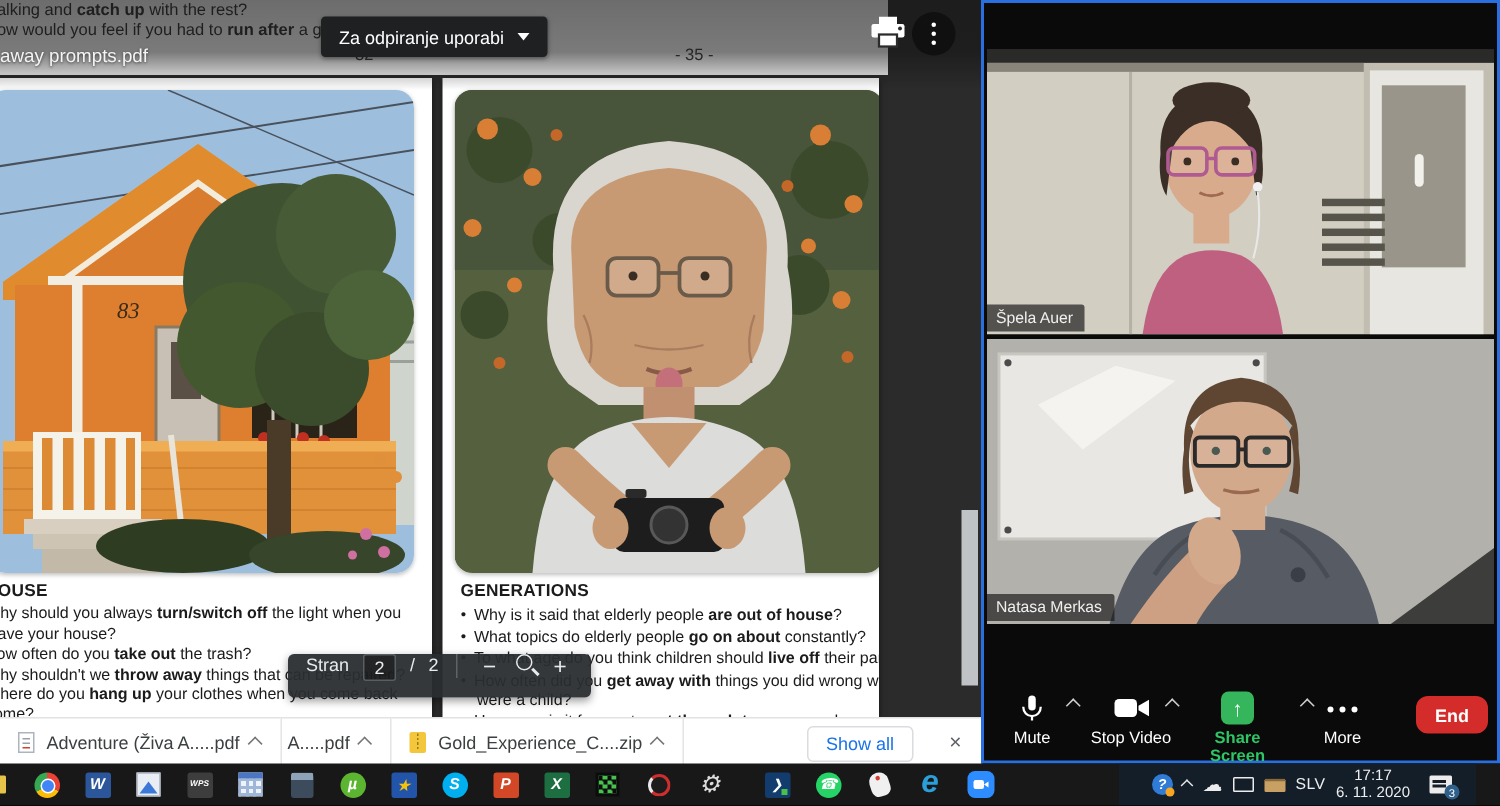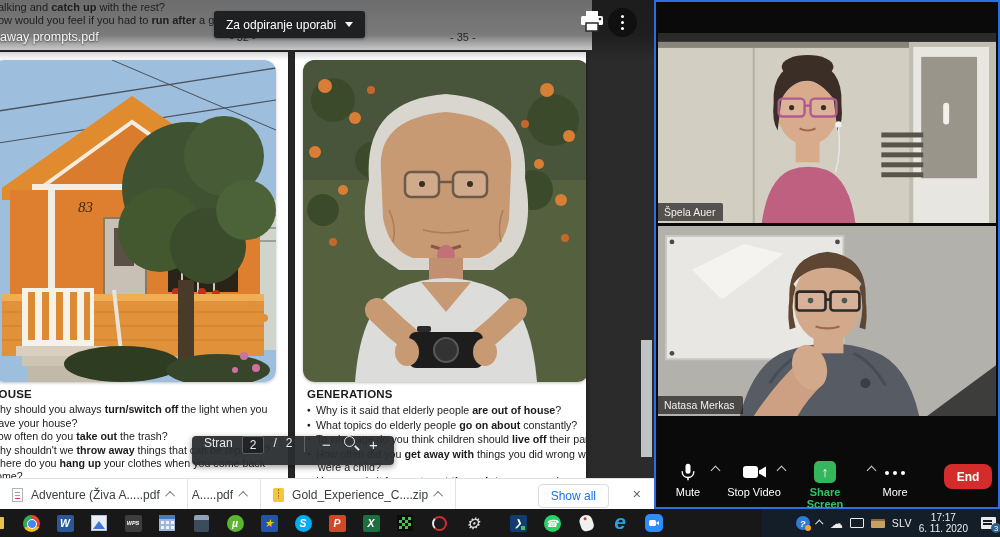--- a/index.html
+++ b/index.html
@@ -134,22 +134,22 @@
     display:flex; align-items:center; justify-content:center; } .app-whatsapp i:before { content:"\260E"; }
   .app-mouse i { width:13px; height:16px; background:#f0f0f0; border-radius:6px 6px 5px 5px; transform:rotate(-18deg); }
   .app-mouse i:after { content:""; position:absolute; left:5px; top:2px; width:3px; height:3px; border-radius:50%; background:#d23f31; }
   .app-edge i:before { content:"e"; color:#2a9fd8; font-size:21px; font-weight:bold; line-height:17px; }
   .app-zoomapp i { width:18px; height:18px; background:#2d8cff; border-radius:5px; }
   .app-zoomapp i:before { content:""; position:absolute; left:3.5px; top:6px; width:7px; height:6px; background:#fff; border-radius:1.5px; }
   .app-zoomapp i:after { content:""; position:absolute; left:11px; top:6.5px; width:0; height:0;
     border-top:2.5px solid transparent; border-bottom:2.5px solid transparent; border-right:3.5px solid #fff; }
   .app-devtool { margin-left:16px; }
 
-  .tray { position:absolute; right:0; top:0; height:28px; width:238px; background:#141e29;
-    display:flex; align-items:center; justify-content:flex-end; gap:7px; padding-right:4px; color:#eee; }
+  .tray { position:absolute; right:16px; top:0; height:28px; width:238px; background:#141e29;
+    display:flex; align-items:center; justify-content:flex-end; gap:7px; padding-right:16px; color:#eee; }
   .tr { position:relative; display:flex; align-items:center; justify-content:center; }
   .tr-help i { width:14px; height:14px; border-radius:50%; background:#2f7bd6; color:#fff; font-size:9.5px; font-weight:bold;
     display:flex; align-items:center; justify-content:center; } .tr-help i:before { content:"?"; }
   .tr-help i:after { content:""; position:absolute; right:-1px; bottom:-1px; width:6px; height:6px; border-radius:50%; background:#f5a623; }
   .tr-chevron-up i { width:6px; height:6px; border-left:1.5px solid #e4e4e4; border-top:1.5px solid #e4e4e4; transform:rotate(45deg) translateY(1px); }
   .tr-cloud i:before { content:"\2601"; font-size:13px; color:#ececec; }
   .tr-monitor i { width:14px; height:10px; border:1.5px solid #ececec; border-radius:1px; }
   .tr-card i { width:14px; height:9px; background:#c9a063; border-radius:1px; border-top:2.5px solid #8a6a3a; }
   .lang { font-size:10.5px; letter-spacing:.3px; }
   .clock { text-align:center; font-size:10px; line-height:11.5px; white-space:nowrap; }

